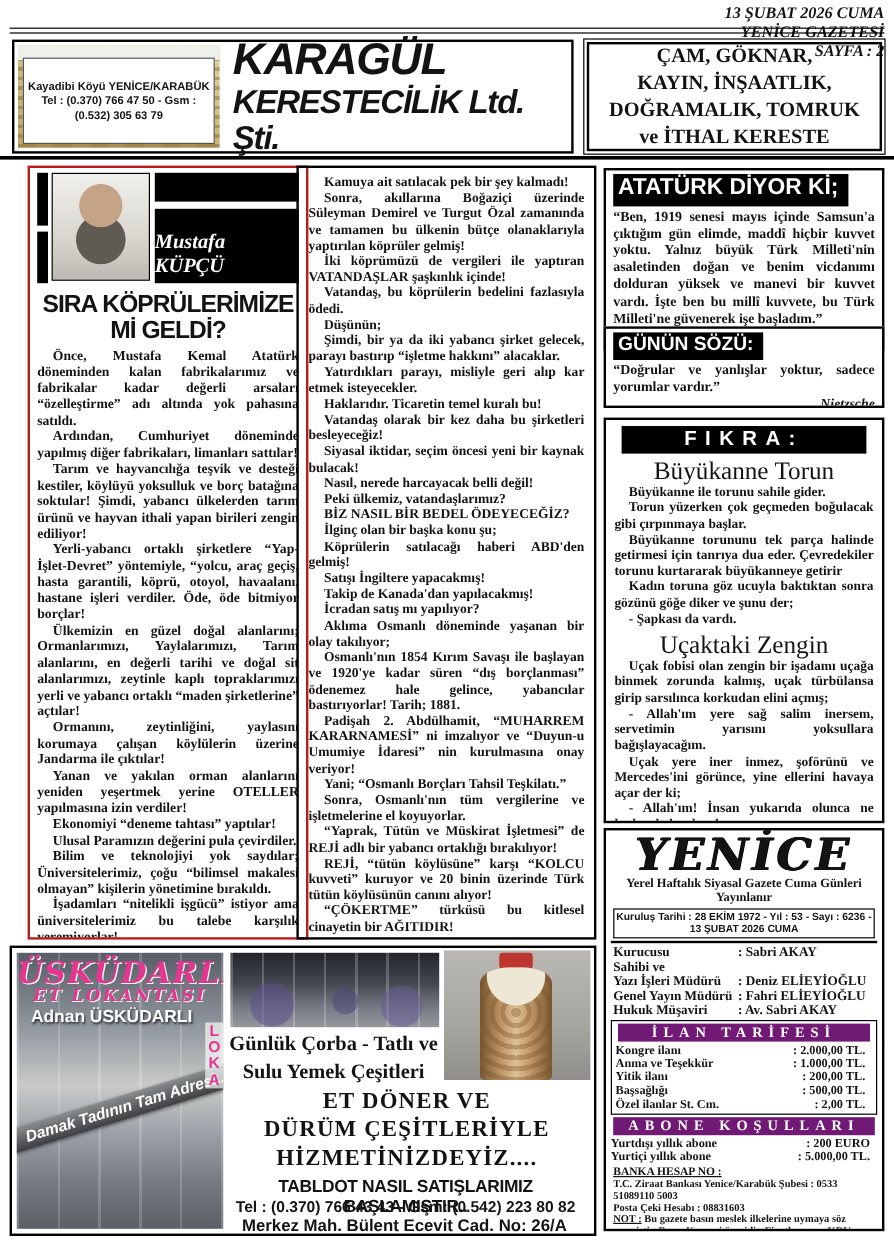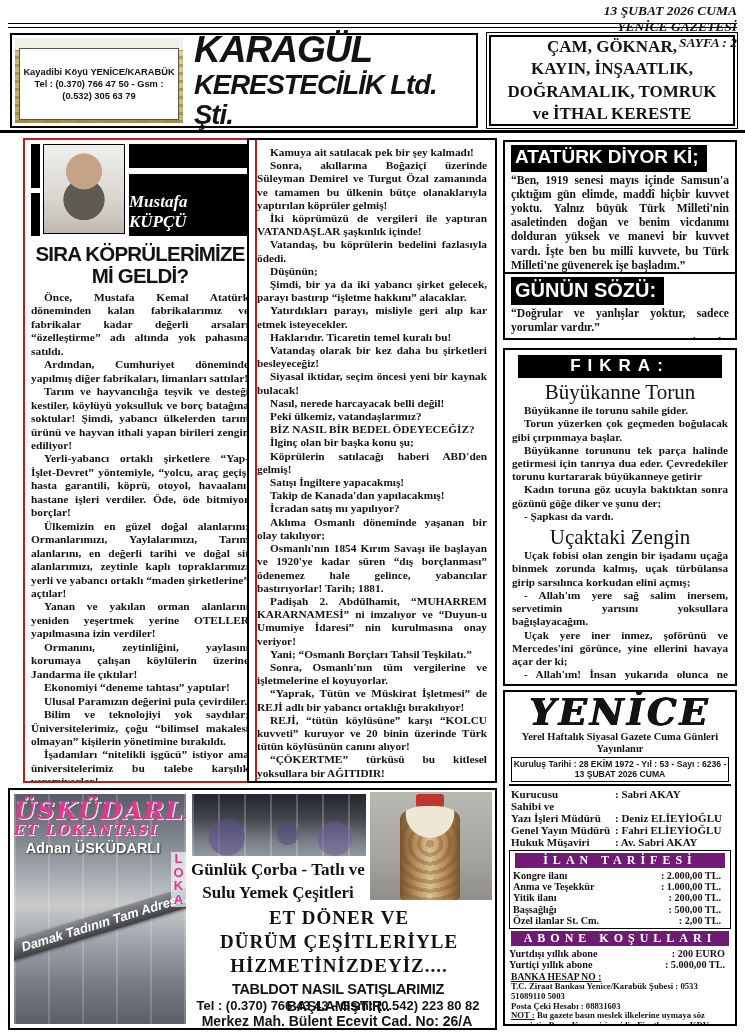--- a/index.html
+++ b/index.html
@@ -69,21 +69,21 @@
 
   
   .box { position:absolute; left:503px; width:234px; border:2px solid #000;
     overflow:hidden; background:#fff; }
   .ataturk { top:140px; height:152px; padding:3px 6px; }
   .black-title { display:inline-block; background:#000; color:#fff;
     font:900 19px/1.2 "Liberation Sans", sans-serif; padding:1px 8px 3px 4px; margin-bottom:2px; }
   .quote-body { font:700 11.6px/1.22 "Liberation Serif", serif; text-align:justify; }
   .sig { text-align:right; font:900 italic 13px "Liberation Serif", serif; font-style:italic; margin-top:1px; }
   .gunun { top:272px; height:68px; padding:3px 6px; }
-  .gunun .black-title { font-size:20px; }
+  .gunun .black-title { font-size:16px; }
   .gunun .sig { font-size:11.5px; }
   .fikra { top:348px; height:338px; padding:2px 7px; }
   .fikra-bar { background:#000; color:#fff; text-align:center; margin:3px 6px 2px;
     font:900 17px/1.35 "Liberation Sans", sans-serif; letter-spacing:7px; }
   .story-h { text-align:center; font:400 21px/1.15 "Liberation Serif", serif; margin-top:2px; }
   .fikra .np-p { font-size:11.2px; line-height:1.18; text-indent:12px; }
 
   
   .masthead { top:690px; height:336px; padding:2px 4px; }
   .mast-logo { text-align:center; font-family:"DejaVu Serif", serif; font-weight:700;
@@ -110,21 +110,21 @@
   .uskudarli { position:absolute; left:8px; top:788px; width:489px; height:242px;
     border:2px solid #000; overflow:hidden; }
   .storefront { position:absolute; left:4px; top:4px; width:172px; height:230px;
     overflow:hidden;
     background:
       repeating-linear-gradient(90deg, rgba(255,255,255,.18) 0 2px, rgba(0,0,0,0) 2px 34px),
       linear-gradient(180deg,#565d66 0%, #8e959c 26%, #c9cbc9 48%, #9aa0a6 66%, #74797f 84%, #5b6066 100%); }
   .brand1 { position:absolute; left:0; right:14px; top:2px; text-align:center;
     font:900 italic 25px "DejaVu Serif", serif; font-style:italic; color:#e6358f;
     letter-spacing:1px; text-shadow:1px 1px 0 #fff; }
-  .brand2 { position:absolute; left:0; right:14px; top:28px; text-align:left;
+  .brand2 { position:absolute; left:0; right:14px; top:28px; text-align:right;
     font:900 italic 14px "DejaVu Serif", serif; font-style:italic; color:#e6358f;
     letter-spacing:2px; text-shadow:1px 1px 0 #fff; }
   .owner { position:absolute; left:0; right:14px; top:46px; text-align:center;
     font:700 14.5px "Liberation Sans", sans-serif; color:#fff;
     text-shadow:1px 1px 2px rgba(0,0,0,.7); }
   .ribbon { position:absolute; left:-18px; top:118px; width:220px; transform:rotate(-17deg);
     background:linear-gradient(180deg,#8a8d90,#3c3e41); color:#fff; text-align:center;
     font:900 italic 13px/1.5 "Liberation Sans", sans-serif; font-style:italic;
     box-shadow:0 1px 3px rgba(0,0,0,.5); }
   .side-letters { position:absolute; right:0; top:58px; width:15px; display:flex;
@@ -206,22 +206,22 @@
       </div>
     </div>
     <h1 class="headline">SIRA KÖPRÜLERİMİZE Mİ GELDİ?</h1>
     <div>
 
     <p class="np-p">Önce, Mustafa Kemal Atatürk döneminden kalan fabrikalarımız ve fabrikalar kadar değerli arsaları “özelleştirme” adı altında yok pahasına satıldı.</p>
         <p class="np-p">Ardından, Cumhuriyet döneminde yapılmış diğer fabrikaları, limanları sattılar!</p>
         <p class="np-p">Tarım ve hayvancılığa teşvik ve desteği kestiler, köylüyü yoksulluk ve borç batağına soktular! Şimdi, yabancı ülkelerden tarım ürünü ve hayvan ithali yapan birileri zengin ediliyor!</p>
         <p class="np-p">Yerli-yabancı ortaklı şirketlere “Yap-İşlet-Devret” yöntemiyle, “yolcu, araç geçiş, hasta garantili, köprü, otoyol, havaalanı, hastane işleri verdiler. Öde, öde bitmiyor borçlar!</p>
         <p class="np-p">Ülkemizin en güzel doğal alanlarını; Ormanlarımızı, Yaylalarımızı, Tarım alanlarını, en değerli tarihi ve doğal sit alanlarımızı, zeytinle kaplı topraklarımızı yerli ve yabancı ortaklı “maden şirketlerine” açtılar!</p>
+        <p class="np-p">Ormanını, zeytinliğini, yaylasını korumaya çalışan köylülerin üzerine Jandarma ile çıktılar!</p>
         <p class="np-p">Yanan ve yakılan orman alanlarını yeniden yeşertmek yerine OTELLER yapılmasına izin verdiler!</p>
-        <p class="np-p">Ormanını, zeytinliğini, yaylasını korumaya çalışan köylülerin üzerine Jandarma ile çıktılar!</p>
         <p class="np-p">Ekonomiyi “deneme tahtası” yaptılar!</p>
         <p class="np-p">Ulusal Paramızın değerini pula çevirdiler.</p>
         <p class="np-p">Bilim ve teknolojiyi yok saydılar; Üniversitelerimiz, çoğu “bilimsel makalesi olmayan” kişilerin yönetimine bırakıldı.</p>
         <p class="np-p">İşadamları “nitelikli işgücü” istiyor ama üniversitelerimiz bu talebe karşılık veremiyorlar!</p>
       </div>
   </div>
 
   <div class="col-mid">
 
   <p class="np-p">Kamuya ait satılacak pek bir şey kalmadı!</p>
@@ -242,21 +242,21 @@
       <p class="np-p">Satışı İngiltere yapacakmış!</p>
       <p class="np-p">Takip de Kanada'dan yapılacakmış!</p>
       <p class="np-p">İcradan satış mı yapılıyor?</p>
       <p class="np-p">Aklıma Osmanlı döneminde yaşanan bir olay takılıyor;</p>
       <p class="np-p">Osmanlı'nın 1854 Kırım Savaşı ile başlayan ve 1920'ye kadar süren “dış borçlanması” ödenemez hale gelince, yabancılar bastırıyorlar! Tarih; 1881.</p>
       <p class="np-p">Padişah 2. Abdülhamit, “MUHARREM KARARNAMESİ” ni imzalıyor ve “Duyun-u Umumiye İdaresi” nin kurulmasına onay veriyor!</p>
       <p class="np-p">Yani; “Osmanlı Borçları Tahsil Teşkilatı.”</p>
       <p class="np-p">Sonra, Osmanlı'nın tüm vergilerine ve işletmelerine el koyuyorlar.</p>
       <p class="np-p">“Yaprak, Tütün ve Müskirat İşletmesi” de REJİ adlı bir yabancı ortaklığı bırakılıyor!</p>
       <p class="np-p">REJİ, “tütün köylüsüne” karşı “KOLCU kuvveti” kuruyor ve 20 binin üzerinde Türk tütün köylüsünün canını alıyor!</p>
-      <p class="np-p">“ÇÖKERTME” türküsü bu kitlesel yoksullara bir AĞITIDIR!</p>
+      <p class="np-p">“ÇÖKERTME” türküsü bu kitlesel cinayetin bir AĞITIDIR!</p>
       <p class="np-p">Cumhuriyet'e ve Anayasal temellerine sahip çıkma zamanıdır!</p>
     </div>
 
   <div class="box ataturk">
     <div class="black-title">ATATÜRK DİYOR Kİ;</div>
     <p class="quote-body">“Ben, 1919 senesi mayıs içinde Samsun'a çıktığım gün elimde, maddî hiçbir kuvvet yoktu. Yalnız büyük Türk Milleti'nin asaletinden doğan ve benim vicdanımı dolduran yüksek ve manevi bir kuvvet vardı. İşte ben bu millî kuvvete, bu Türk Milleti'ne güvenerek işe başladım.”</p>
     
   </div>
 
   <div class="box gunun">

